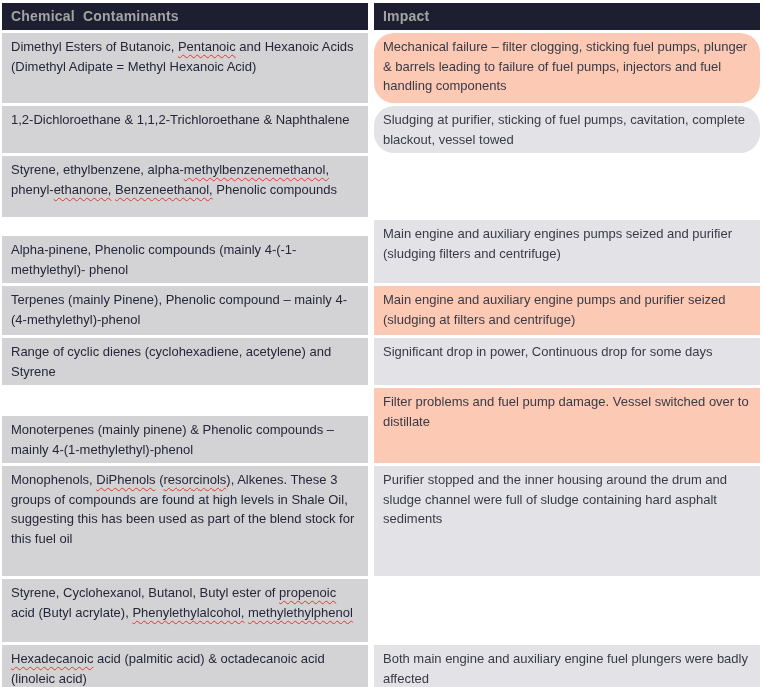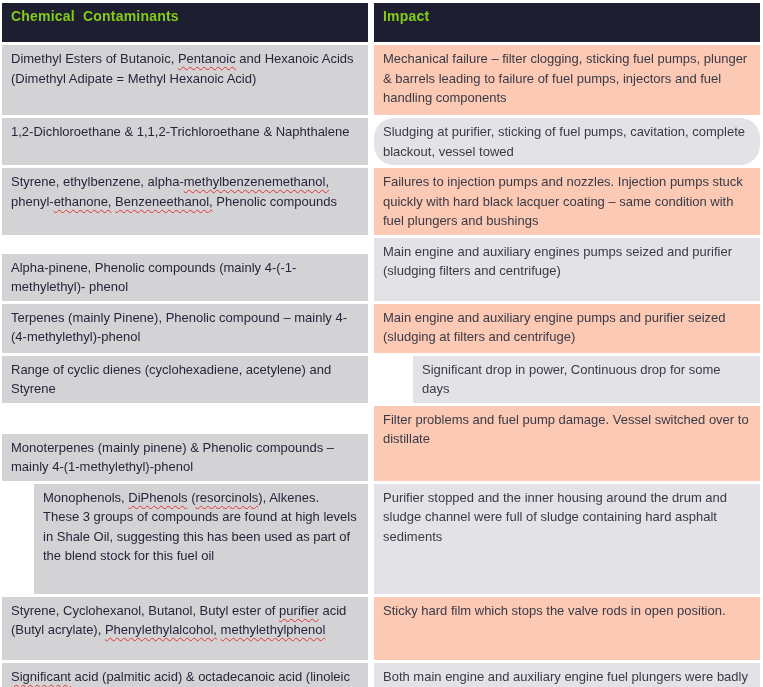--- a/index.html
+++ b/index.html
@@ -13,25 +13,25 @@
   }
   .grid-row{
     display:grid;
     grid-template-columns:366px 386px;
     column-gap:6px;
     margin-bottom:3px;
   }
   .grid-row:last-child{margin-bottom:0;}
   .hcell{
     background:var(--header-bg);
-    color:#84cc16;
+    color:#a3a3a3;
     font-weight:bold;
     font-size:14px;
     line-height:27px;
-    height:39px;
+    height:27px;
     padding:0 0 0 9px;
     white-space:pre-wrap;
     letter-spacing:.2px;
     box-sizing:border-box;
   }
   .cell{
     box-sizing:border-box;
     padding:4px 10px 4px 9px;
     font-size:13px;
     line-height:19.5px;
@@ -61,56 +61,54 @@
 <body>
 
 <div id="screen" style="--header-bg: #1e1e31; --row-gray: #d3d3d6; --impact-plain: #e2e2e7; --impact-hl: #fbc9b4; --squiggle: #e0362c;">
   <div class="grid-row">
     <div class="hcell">Chemical  Contaminants</div>
     <div class="hcell">Impact</div>
   </div>
   <div id="rows">
       <div class="grid-row">
         <div class="cell chem" style="min-height: 70px;"><span>Dimethyl Esters of Butanoic, </span><span class="sq">Pentanoic</span><span> and Hexanoic Acids (Dimethyl Adipate = Methyl Hexanoic Acid)</span></div>
-        <div class="cell impact hl" style="min-height: 70px;">Mechanical failure – filter clogging, sticking fuel pumps, plunger &amp; barrels leading to failure of fuel pumps, injectors and fuel handling components</div>
+        <div class="cell impact hl" style="min-height: 70px; border-radius: 20px;">Mechanical failure – filter clogging, sticking fuel pumps, plunger &amp; barrels leading to failure of fuel pumps, injectors and fuel handling components</div>
       </div>
       <div class="grid-row">
         <div class="cell chem" style="min-height: 45px;"><span>1,2-Dichloroethane &amp; 1,1,2-Trichloroethane &amp; Naphthalene</span></div>
         <div class="cell impact" style="min-height: 45px; border-radius: 20px;">Sludging at purifier, sticking of fuel pumps, cavitation, complete blackout, vessel towed</div>
       </div>
       <div class="grid-row">
         <div class="cell chem" style="min-height: 61px;"><span>Styrene, ethylbenzene, alpha-</span><span class="sq">methylbenzenemethanol,</span><span> phenyl-</span><span class="sq">ethanone,</span><span> </span><span class="sq">Benzeneethanol,</span><span> Phenolic compounds</span></div>
-        <div class="cell impact hl" style="min-height: 61px;">Failures to injection pumps and nozzles. Injection pumps stuck quickly with hard black lacquer coating – same condition with fuel plungers and bushings</div>
       </div>
       <div class="grid-row">
         <div class="cell chem" style="min-height: 41px; margin-top: 16px;"><span>Alpha-pinene, Phenolic compounds (mainly 4-(-1-methylethyl)- phenol</span></div>
         <div class="cell impact" style="min-height: 41px;">Main engine and auxiliary engines pumps seized and purifier (sludging filters and centrifuge)</div>
       </div>
       <div class="grid-row">
         <div class="cell chem" style="min-height: 49px;"><span>Terpenes (mainly Pinene), Phenolic compound – mainly 4-(4-methylethyl)-phenol</span></div>
         <div class="cell impact hl" style="min-height: 49px;">Main engine and auxiliary engine pumps and purifier seized (sludging at filters and centrifuge)</div>
       </div>
       <div class="grid-row">
         <div class="cell chem" style="min-height: 42px;"><span>Range of cyclic dienes (cyclohexadiene, acetylene) and Styrene</span></div>
-        <div class="cell impact" style="min-height: 42px; margin-left: 39px;">Significant drop in power, Continuous drop for some days</div>
+        <div class="cell impact" style="min-height: 42px;">Significant drop in power, Continuous drop for some days</div>
       </div>
       <div class="grid-row">
         <div class="cell chem" style="min-height: 45px; margin-top: 28px;"><span>Monoterpenes (mainly pinene) &amp; Phenolic compounds – mainly 4-(1-methylethyl)-phenol</span></div>
         <div class="cell impact hl" style="min-height: 45px;">Filter problems and fuel pump damage. Vessel switched over to distillate</div>
       </div>
       <div class="grid-row">
-        <div class="cell chem" style="min-height: 110px; margin-left: 32px;"><span>Monophenols, </span><span class="sq">DiPhenols</span><span> (</span><span class="sq">resorcinols</span><span>), Alkenes. These 3 groups of compounds are found at high levels in Shale Oil, suggesting this has been used as part of the blend stock for this fuel oil</span></div>
+        <div class="cell chem" style="min-height: 110px;"><span>Monophenols, </span><span class="sq">DiPhenols</span><span> (</span><span class="sq">resorcinols</span><span>), Alkenes. These 3 groups of compounds are found at high levels in Shale Oil, suggesting this has been used as part of the blend stock for this fuel oil</span></div>
         <div class="cell impact" style="min-height: 110px;">Purifier stopped and the inner housing around the drum and sludge channel were full of sludge containing hard asphalt sediments</div>
       </div>
       <div class="grid-row">
-        <div class="cell chem" style="min-height: 63px;"><span>Styrene, Cyclohexanol, Butanol, Butyl ester of </span><span class="sq">purifier</span><span> acid (Butyl acrylate), </span><span class="sq">Phenylethylalcohol,</span><span> </span><span class="sq">methylethylphenol</span></div>
-        <div class="cell impact hl" style="min-height: 63px;">Sticky hard film which stops the valve rods in open position.</div>
+        <div class="cell chem" style="min-height: 63px;"><span>Styrene, Cyclohexanol, Butanol, Butyl ester of </span><span class="sq">propenoic</span><span> acid (Butyl acrylate), </span><span class="sq">Phenylethylalcohol,</span><span> </span><span class="sq">methylethylphenol</span></div>
       </div>
       <div class="grid-row">
-        <div class="cell chem" style="min-height: 42px;"><span class="sq">Significant</span><span> acid (palmitic acid) &amp; octadecanoic acid (linoleic acid)</span></div>
+        <div class="cell chem" style="min-height: 42px;"><span class="sq">Hexadecanoic</span><span> acid (palmitic acid) &amp; octadecanoic acid (linoleic acid)</span></div>
         <div class="cell impact" style="min-height: 42px;">Both main engine and auxiliary engine fuel plungers were badly affected</div>
       </div>
       <div class="grid-row">
         <div class="cell chem" style="min-height: 24px;"><span>C16-C18 carboxylic acids</span></div>
         <div class="cell impact hl" style="min-height: 24px; border-radius: 12px;">Auxiliary engine plungers damaged</div>
       </div>
     </div>
 </div>
 
 </body></html>

